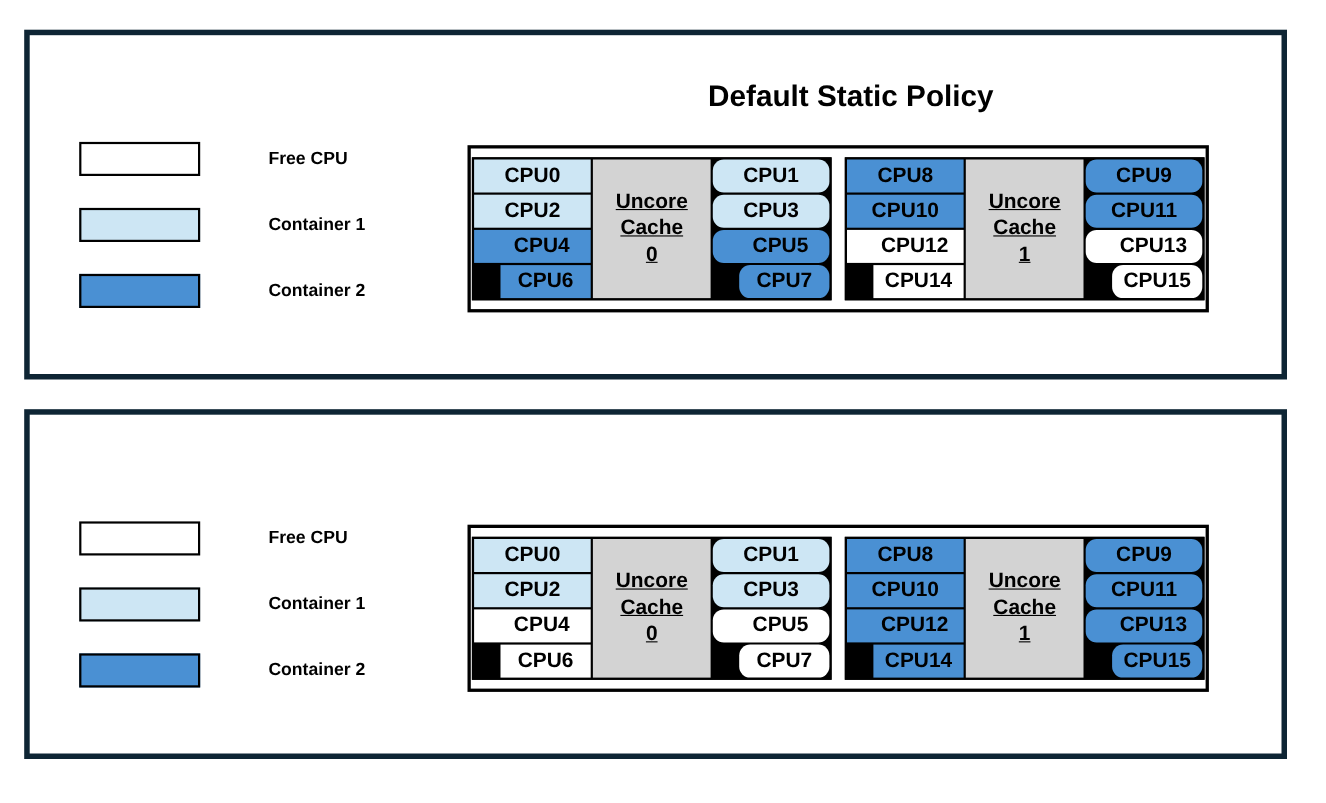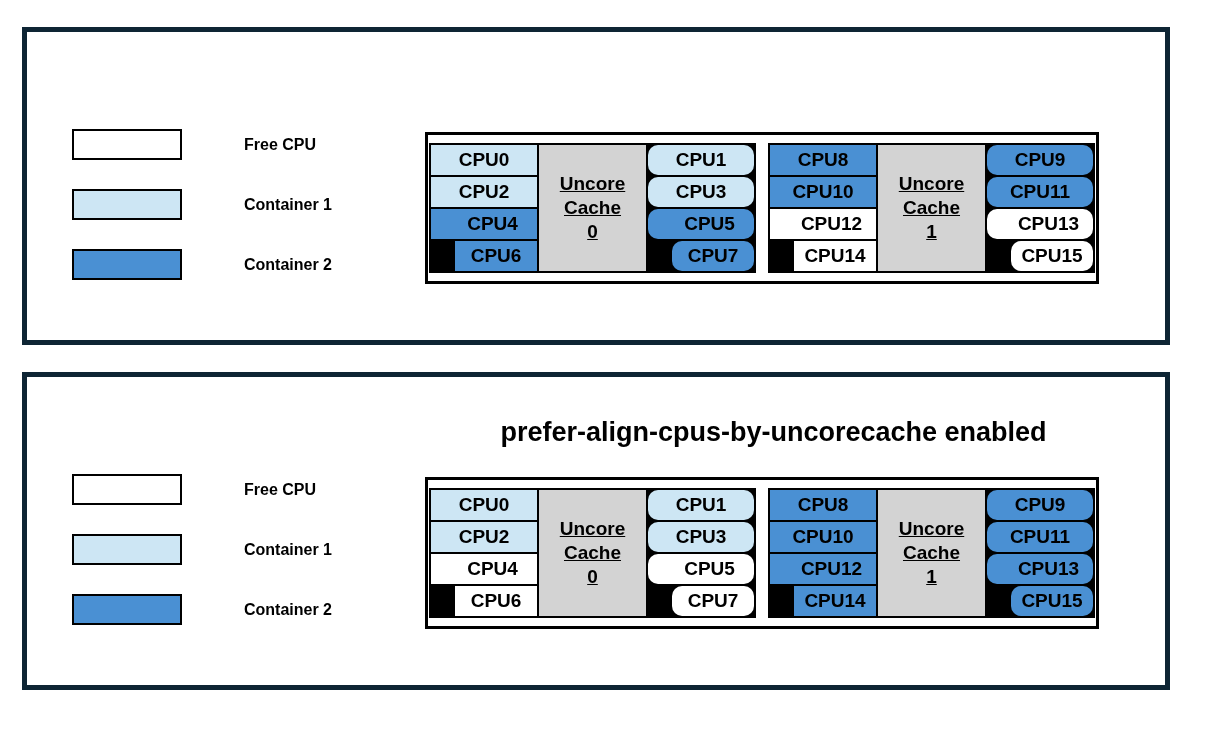--- a/index.html
+++ b/index.html
@@ -83,20 +83,21 @@
     text-decoration: underline;
   }
   .state-free       { background: var(--free, #ffffff); }
   .state-container1 { background: var(--container1, #cde6f4); }
   .state-container2 { background: var(--container2, #4a90d3); }
 </style>
 </head>
 <body>
 
 <div class="panel" id="panel-0">
+  <div class="panel-title">Default Static Policy</div>
 
   <div class="legend">
     <div class="legend-row">
       <div class="swatch state-free"></div>
       <div class="legend-label">Free CPU</div>
     </div>
     <div class="legend-row">
       <div class="swatch state-container1"></div>
       <div class="legend-label">Container 1</div>
     </div>
@@ -135,21 +136,20 @@
       </div>
       <div class="cell gc3 gr1 state-container2">CPU9</div>
       <div class="cell gc3 gr2 state-container2">CPU11</div>
       <div class="cell gc3 gr3 state-free">CPU13</div>
       <div class="cell gc3 gr4 state-free">CPU15</div>
     </div>
   </div>
 </div>
 
 <div class="panel" id="panel-1">
-  <div class="panel-title">prefer-align-cpus-by-uncorecache enabled</div>
 
   <div class="legend">
     <div class="legend-row">
       <div class="swatch state-free"></div>
       <div class="legend-label">Free CPU</div>
     </div>
     <div class="legend-row">
       <div class="swatch state-container1"></div>
       <div class="legend-label">Container 1</div>
     </div>

